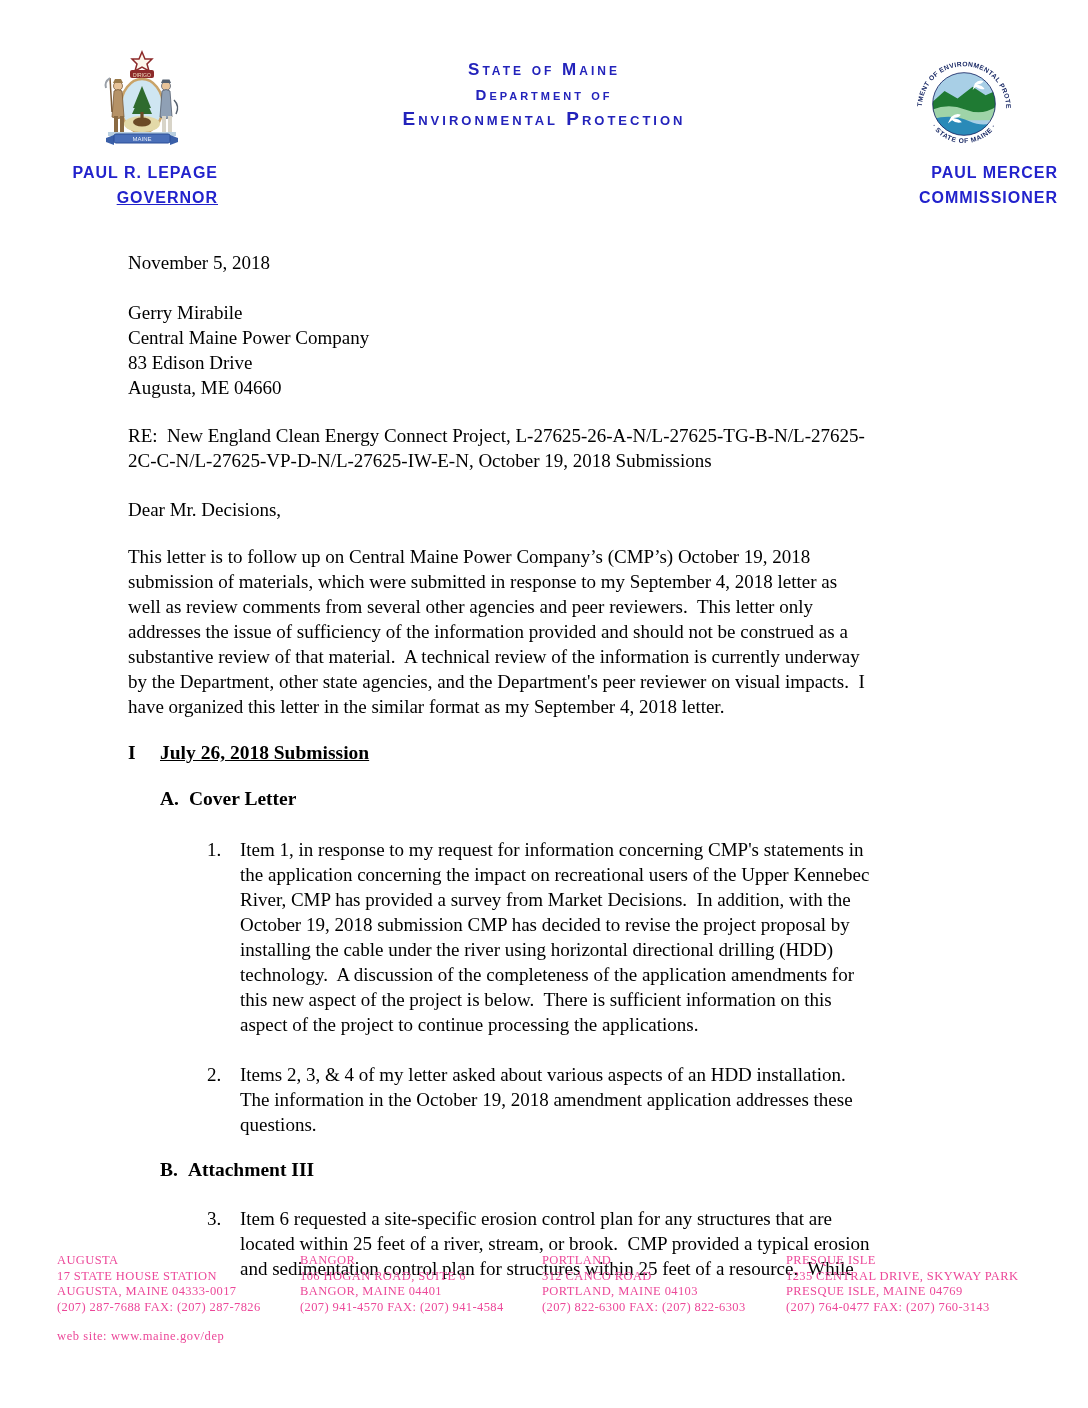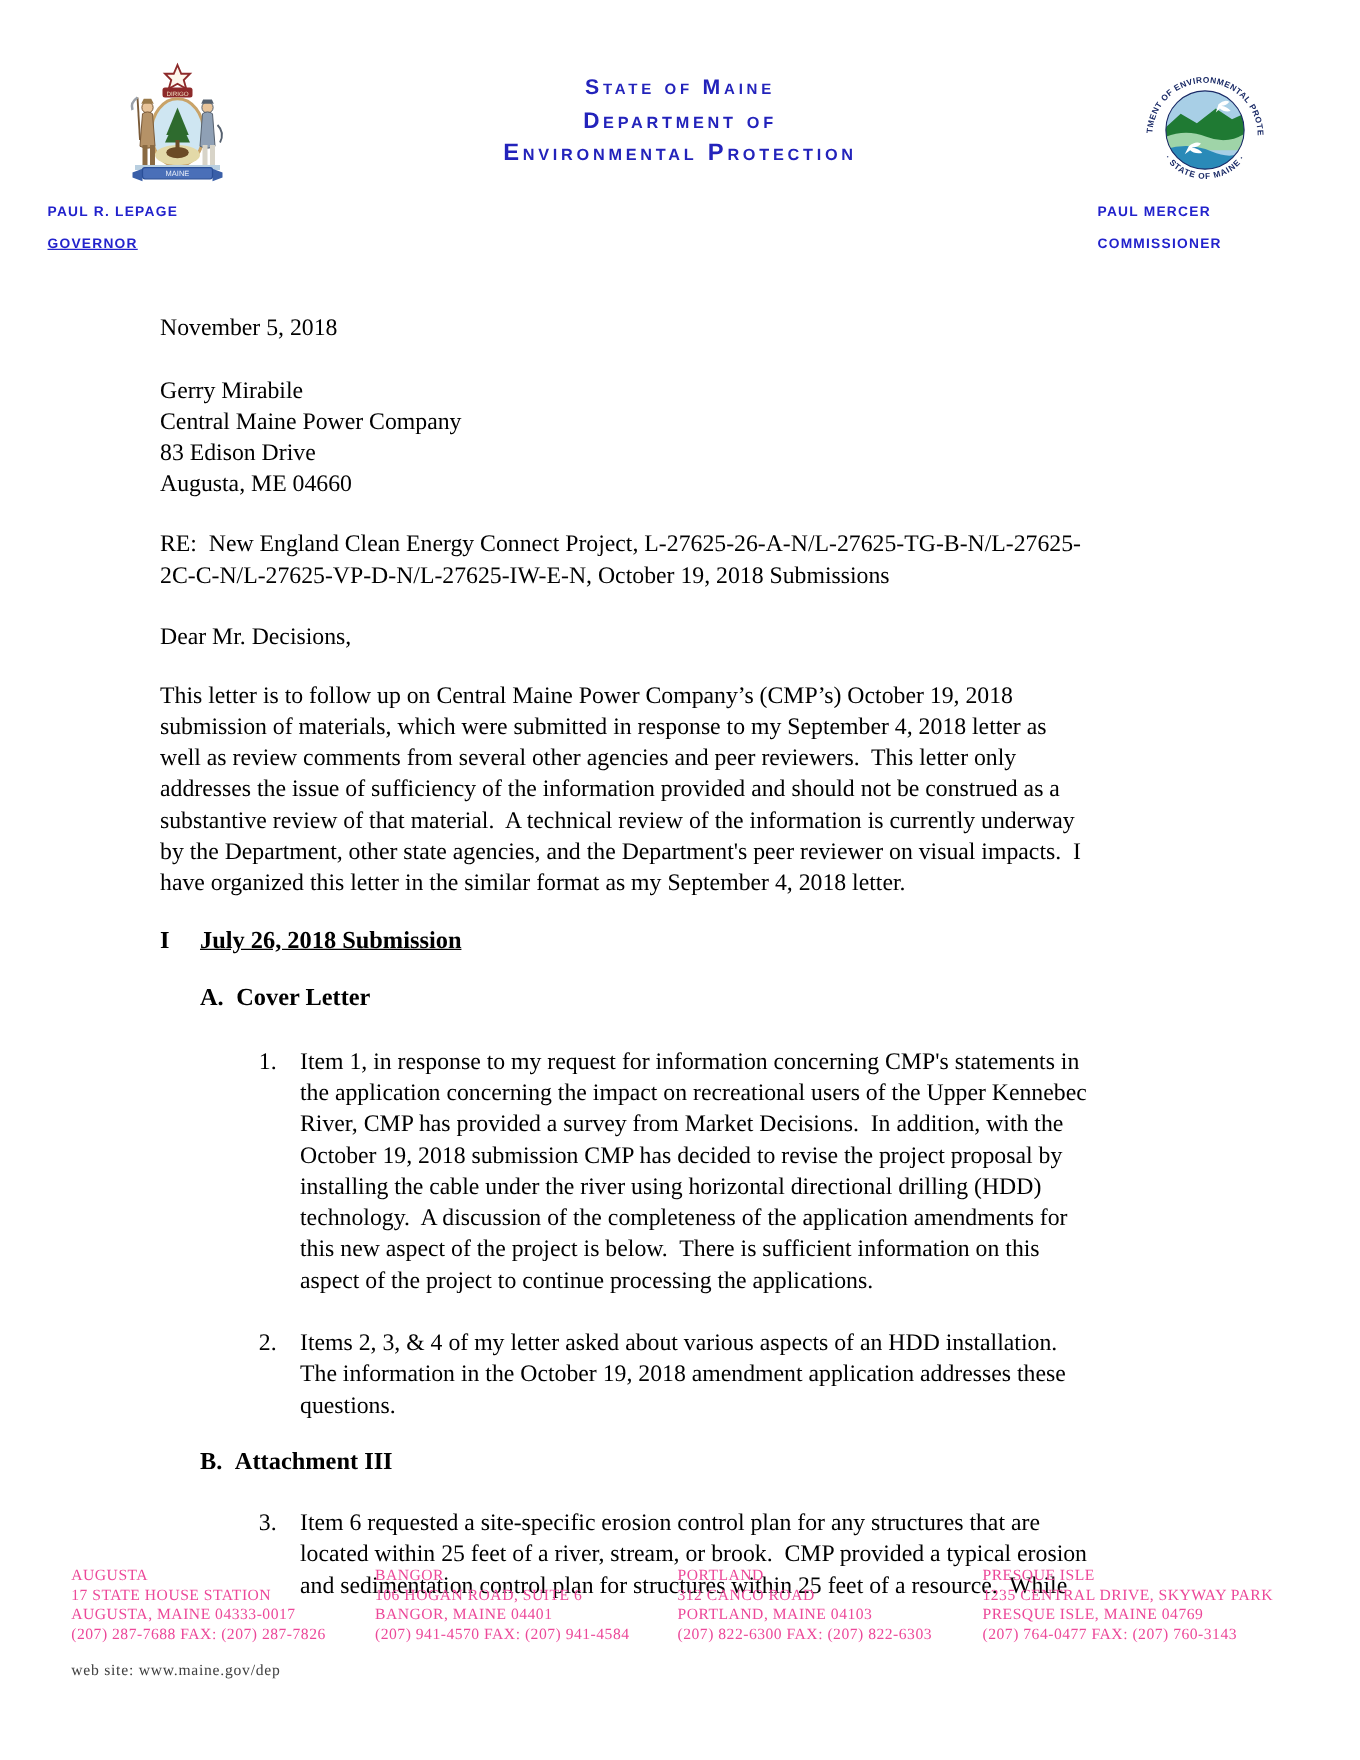--- a/index.html
+++ b/index.html
@@ -16,40 +16,40 @@
 
   
   .seal-governor { position:absolute; left:92px; top:50px; width:100px; height:110px; }
   .seal-dep      { position:absolute; left:910px; top:48px; width:108px; height:112px; }
 
   .official-name, .official-title {
     position:absolute;
     font-family:"Liberation Sans", sans-serif;
     font-weight:bold;
     color:#2222cc;
-    font-size:11px;
+    font-size:16px;
     letter-spacing:1px;
-    text-align:left;
+    text-align:right;
     width:180px;
   }
   .gov-name   { left:38px;  top:164px; }
   .gov-title  { left:38px;  top:189px;text-decoration:underline; }
   .comm-name  { left:878px; top:164px; }
   .comm-title { left:878px; top:189px; }
 
   .header-center {
     position:absolute; left:0; right:0; top:60px;
     text-align:center;
     font-family:"Liberation Sans", sans-serif;
     font-weight:bold;
     color:#2323bb;
     font-variant:small-caps;
   }
   .hc-line1 { font-size:17px; letter-spacing:3px; }
-  .hc-line2 { font-size:18px; letter-spacing:3px; margin-top:6px; }
+  .hc-line2 { font-size:15px; letter-spacing:3px; margin-top:6px; }
   .hc-line3 { font-size:19px; letter-spacing:3px; margin-top:5px; }
 
   .sent-via {
     position:absolute; left:0; right:0; top:199px;
     text-align:center;
     font-size:21px; font-weight:bold;
     text-decoration:underline;
     letter-spacing:0.5px;
   }
 
@@ -89,21 +89,21 @@
     font-family:"Liberation Serif", serif;
     white-space:nowrap;
   }
   .office-0 { left:57px;  }
   .office-1 { left:300px; }
   .office-2 { left:542px; }
   .office-3 { left:786px; }
 
   .website {
     position:absolute; left:57px; top:1329px;
-    font-size:12.5px; color:#404040; letter-spacing:0.6px;
+    font-size:12.5px; color:#ec4899; letter-spacing:0.6px;
   }
 </style>
 </head>
 <body>
 
 <div class="page">
 
   <div class="seal-governor">
     <svg viewBox="0 0 100 110" width="100" height="110">
 

